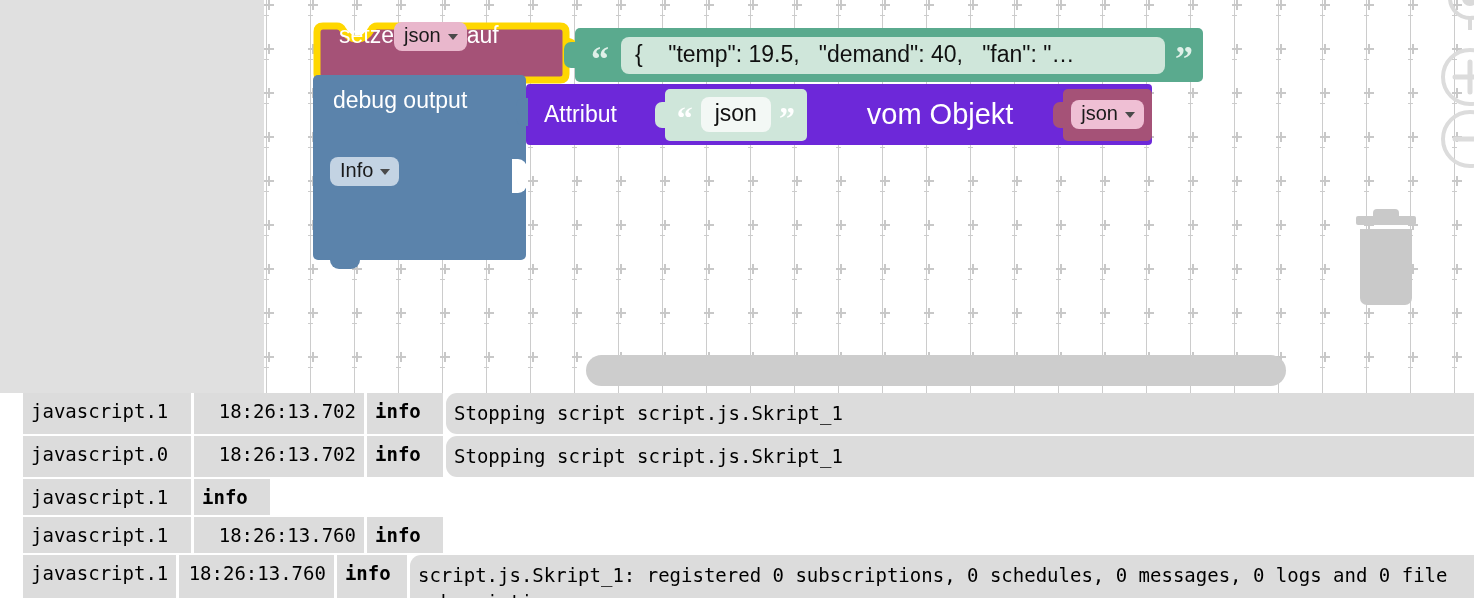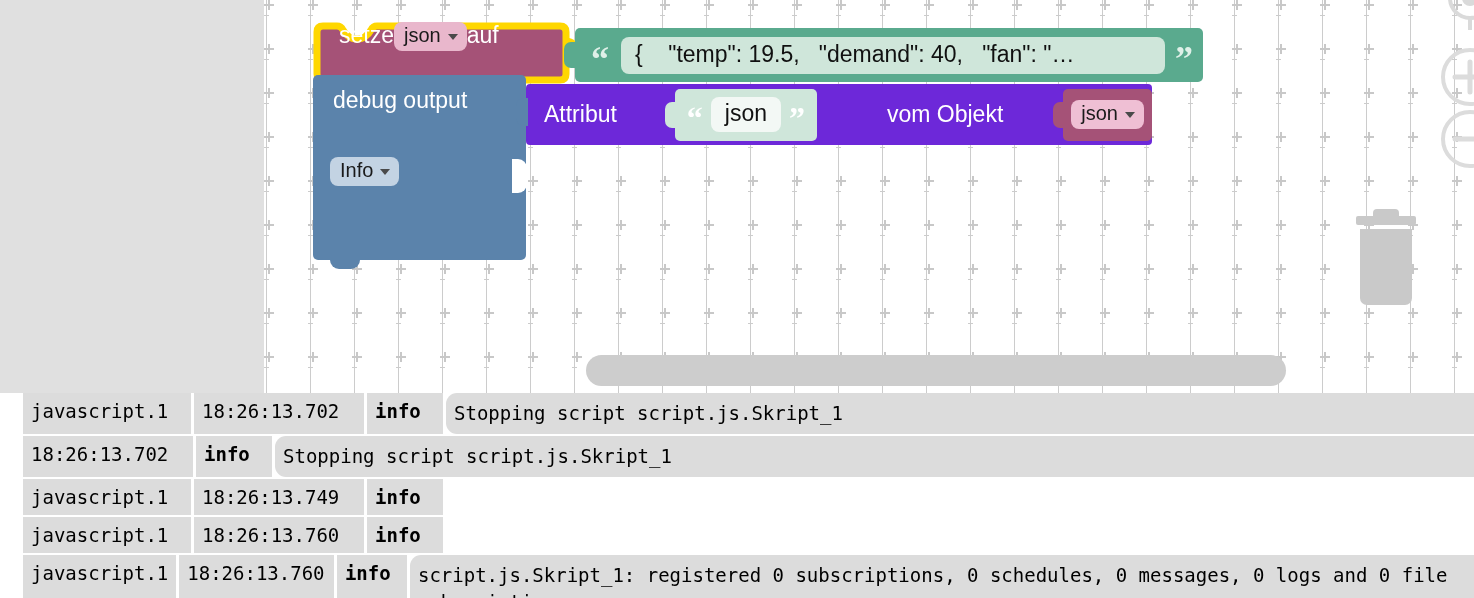--- a/index.html
+++ b/index.html
@@ -268,21 +268,21 @@
   .inner-field {
     background: #f3f8f5;
     border-radius: 8px;
     padding: 3px 14px 5px 14px;
     color: #111111;
     font-size: 23px;
     margin: 0 8px;
   }
   .attr-mid-label {
     color: #ffffff;
-    font-size: 23px;
+    font-size: 29px;
     margin-left: 34px;
     white-space: nowrap;
   }
   .var-block {
     position: relative;
     height: 52px;
     background: #a55277;
     border-radius: 5px;
     display: flex;
     align-items: center;
@@ -361,21 +361,21 @@
   }
   .log-cell {
     background: #dcdcdc;
     color: #000000;
     font-size: 19px;
     padding: 7px 8px 7px 8px;
     box-sizing: border-box;
     white-space: pre;
   }
   .c-source { width: 168px; margin-right: 3px; }
-  .c-time   { width: 170px; margin-right: 3px; }
+  .c-time   { width: 170px; margin-right: 3px; text-align: right; }
   .c-level  { width: 76px;  margin-right: 3px; font-weight: bold; }
   .c-msg    { flex: 1 1 auto; white-space: pre-wrap; line-height: 1.42; border-radius: 11px; }
 </style>
 </head>
 <body>
 
 <div id="app">
 
   <div class="workspace">
 
@@ -472,27 +472,27 @@
 
   <div class="log-panel">
     <div id="log-rows">
         <div class="log-row">
           <div class="log-cell c-source">javascript.1</div>
           <div class="log-cell c-time">18:26:13.702</div>
           <div class="log-cell c-level">info</div>
           <div class="log-cell c-msg">Stopping script script.js.Skript_1</div>
         </div>
         <div class="log-row">
+          <div class="log-cell c-source">javascript.0</div>
           <div class="log-cell c-time">18:26:13.702</div>
           <div class="log-cell c-level">info</div>
           <div class="log-cell c-msg">Stopping script script.js.Skript_1</div>
         </div>
         <div class="log-row">
           <div class="log-cell c-source">javascript.1</div>
-          <div class="log-cell c-time">18:26:13.749</div>
           <div class="log-cell c-level">info</div>
         </div>
         <div class="log-row">
           <div class="log-cell c-source">javascript.1</div>
           <div class="log-cell c-time">18:26:13.760</div>
           <div class="log-cell c-level">info</div>
         </div>
         <div class="log-row">
           <div class="log-cell c-source">javascript.1</div>
           <div class="log-cell c-time">18:26:13.760</div>

